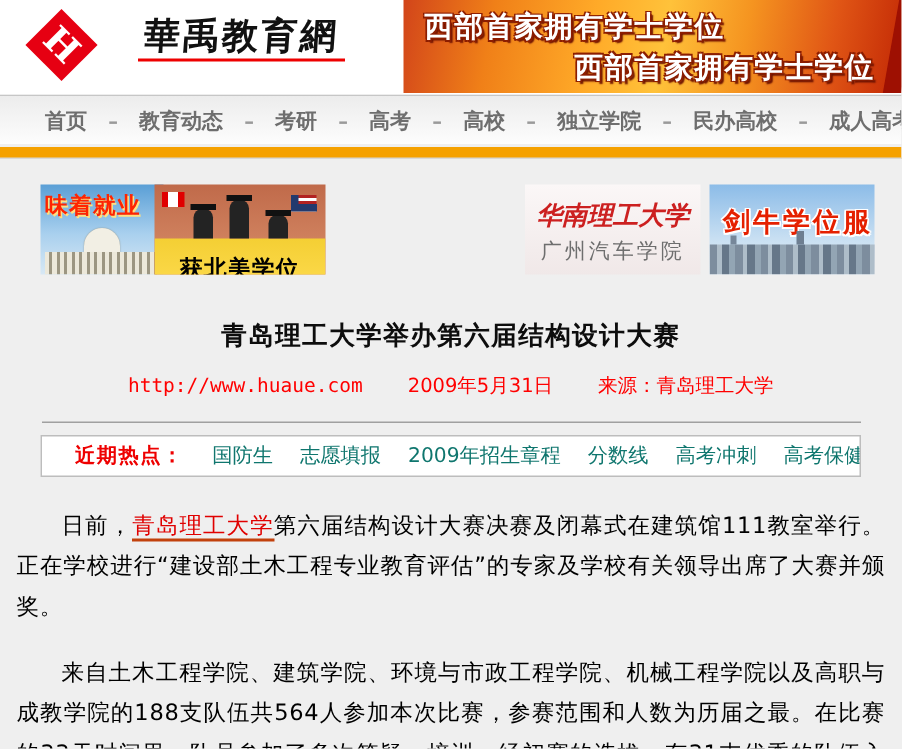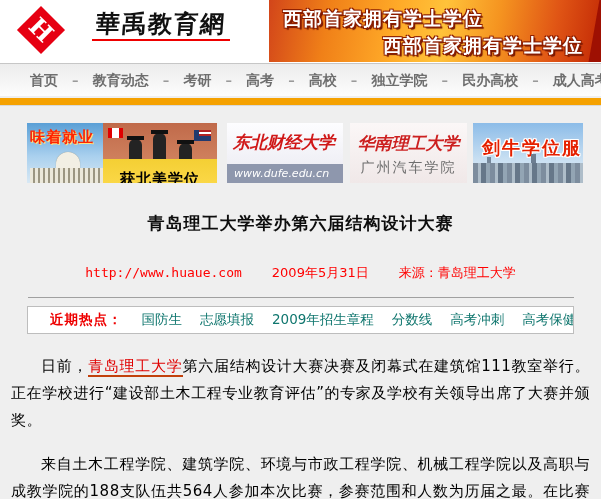--- a/index.html
+++ b/index.html
@@ -79,21 +79,21 @@
     letter-spacing:2px; white-space:nowrap;
     text-shadow:1px 0 #fff,-1px 0 #fff,0 1px #fff,0 -1px #fff,1px 1px #fff,-1px -1px #fff,1px -1px #fff,-1px 1px #fff; }
   .skyline { position:absolute; bottom:0; left:0; right:0; height:20px;
     background:repeating-linear-gradient(90deg,#7d8d9e 0 5px,#aebdc9 5px 8px,#667789 8px 13px,#93a5b4 13px 17px); }
   .skyline:before { content:""; position:absolute; top:-6px; left:14px; width:4px; height:6px; background:#76879a; }
   .skyline:after { content:""; position:absolute; top:-9px; left:58px; width:5px; height:9px; background:#6d7e91; }
   
   .article-title { text-align:center; font-size:17px; font-weight:bold; color:#0d0d0d;
     letter-spacing:1px; margin-top:29px; }
   .info-line { display:flex; justify-content:center; align-items:baseline; gap:30px;
-    margin-top:29px; color:#ff0000; font-size:13px; }
+    margin-top:13px; color:#ff0000; font-size:13px; }
   .info-url { font-family:"DejaVu Sans Mono","Liberation Mono",monospace; font-size:13px; }
   .divider { border:none; border-top:1px solid #a0a0a0; width:546px; margin:15px auto 0; }
   .hot-box { margin:8px 27px 0; height:28px; background:#fff; border:1px solid #bdbdbd;
     display:flex; align-items:center; font-size:13.5px; white-space:nowrap; overflow:hidden; }
   .hot-label { color:#ee0000; font-weight:bold; margin:0 10px 0 22px; letter-spacing:1px; }
   .hot-link { color:#0f766e; margin:0 9px; cursor:pointer; }
   .body-text { margin:17px 11px 0; font-size:15px; line-height:27px; text-align:justify;
     color:#000; letter-spacing:.5px; }
   .body-text.first { margin-top:19px; }
   .para { text-indent:2em; }
@@ -150,24 +150,20 @@
       <span class="flag-ca"></span>
       <span class="flag-us"></span>
       <span class="grad g1"></span>
       <span class="grad g2"></span>
       <span class="grad g3"></span>
     </div>
     <div class="b2-bottom">
       <span class="b2-text">获北美学位</span>
     </div>
   </div>
-  <div class="adb b3">
-    <div class="b3-title">东北财经大学</div>
-    <div class="b3-bar">www.dufe.edu.cn</div>
-  </div>
   <div class="adb b4">
     <div class="b4-title">华南理工大学</div>
     <div class="b4-sub">广州汽车学院</div>
   </div>
   <div class="adb b5">
     <div class="b5-text">剑牛学位服</div>
     <div class="skyline"></div>
   </div>
 </div>
 

